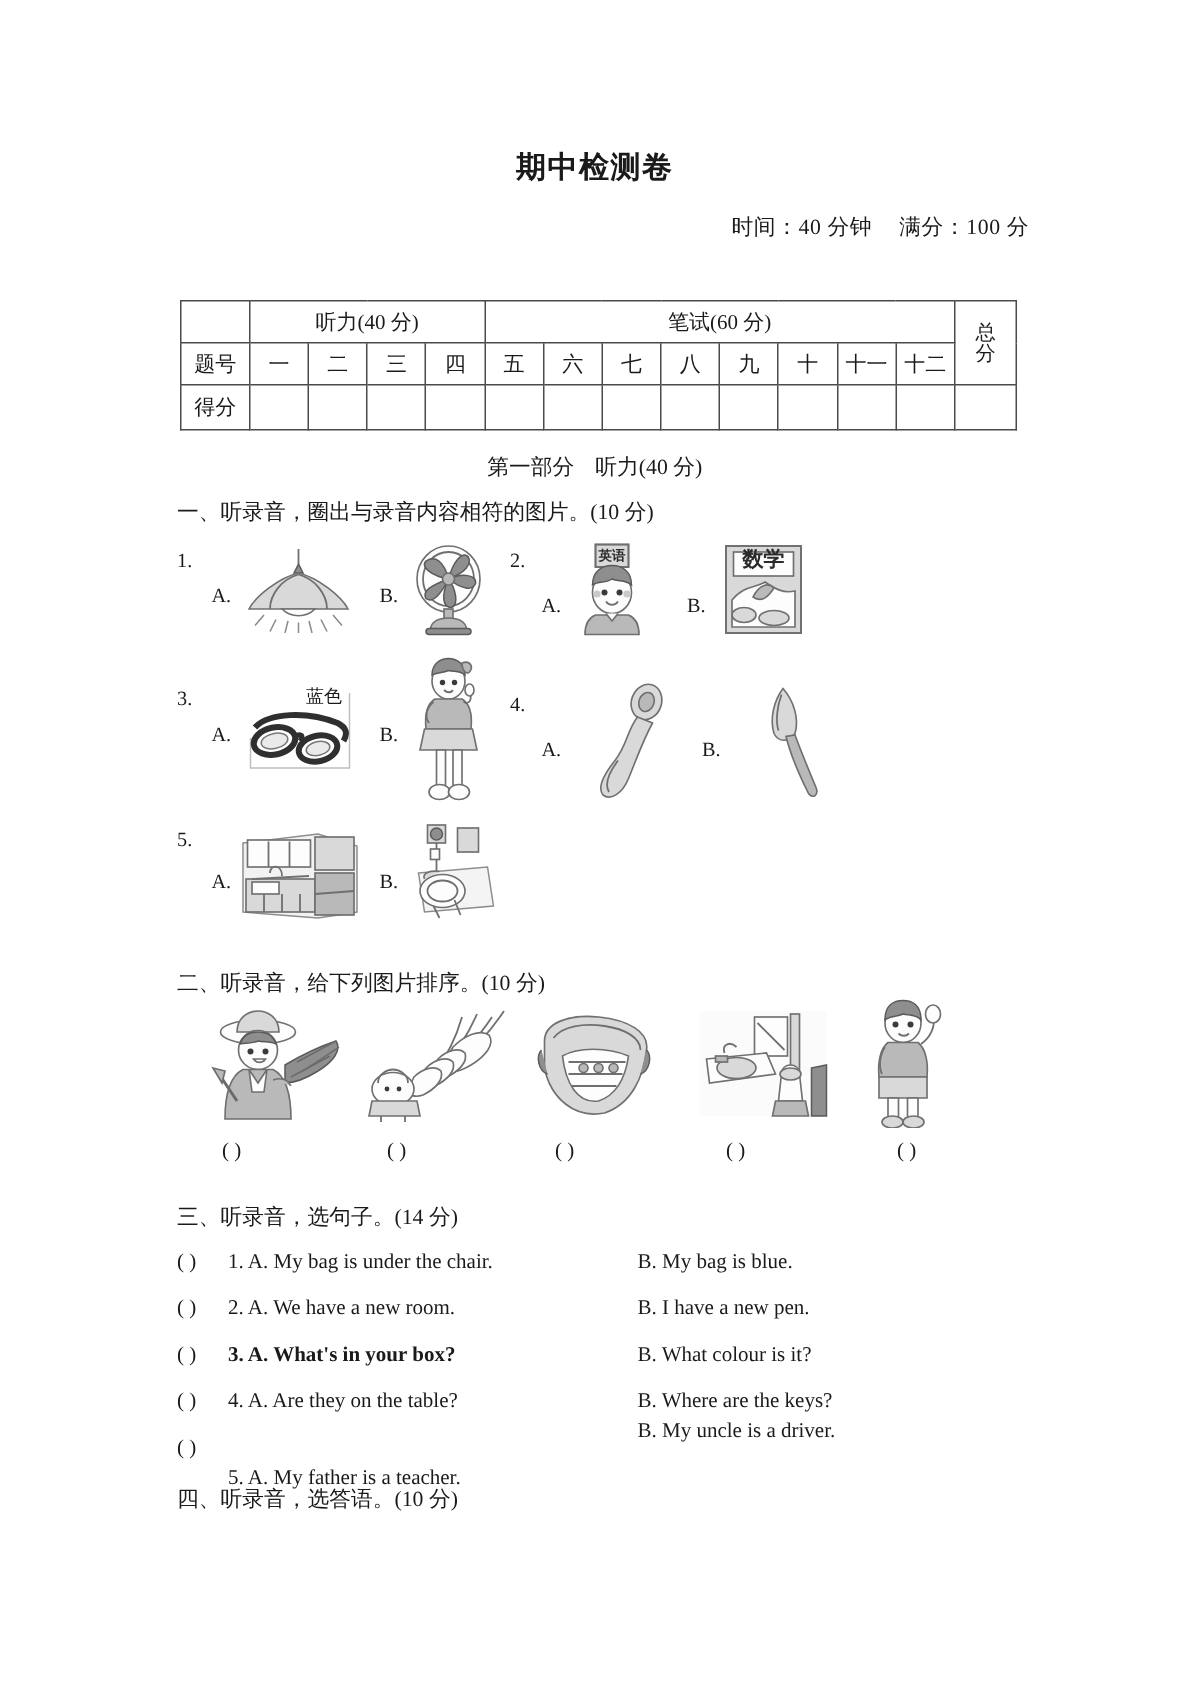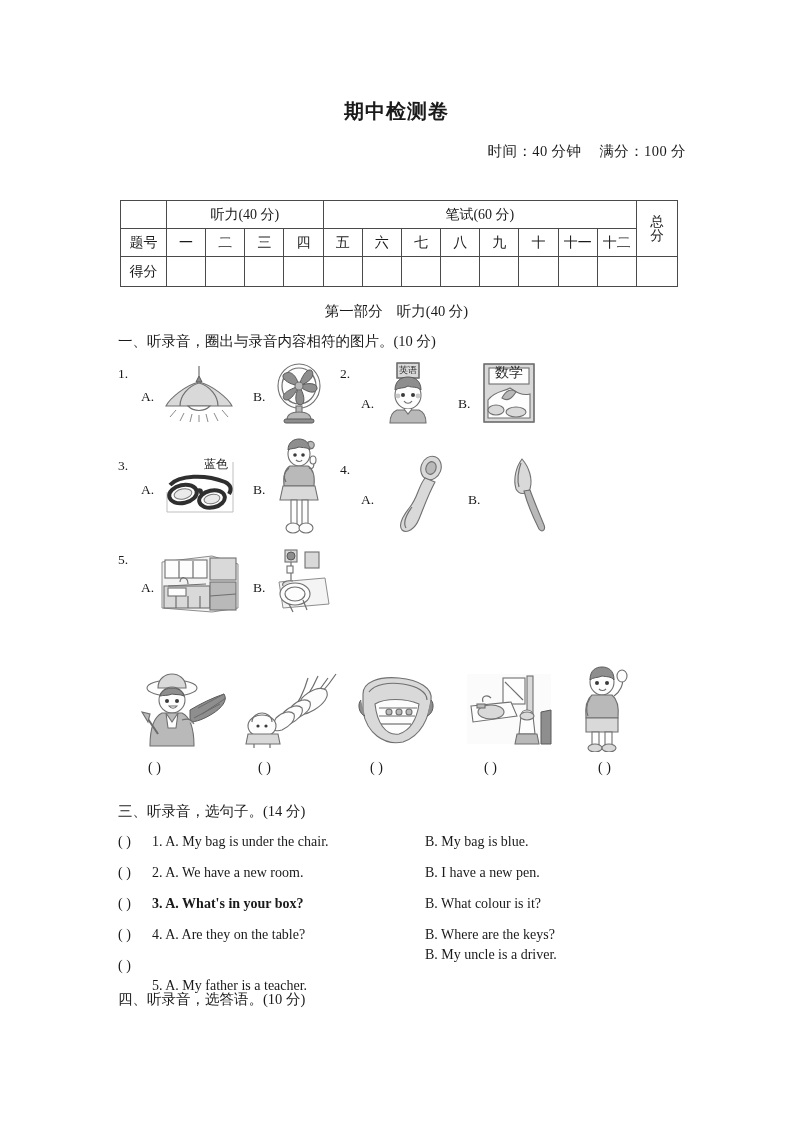--- a/index.html
+++ b/index.html
@@ -121,21 +121,21 @@
   .filldark { fill: #8e8e8e; stroke: #5a5a5a; stroke-width: 1; }
   .fillwhite { fill: #fdfdfd; stroke: #707070; stroke-width: 1.1; }
   .cnlabel {
     position: absolute;
     font-size: 12px;
     font-family: "DejaVu Sans", "Liberation Sans", sans-serif;
   }
   .booktext {
     position: absolute;
     font-family: "DejaVu Sans", "Liberation Sans", sans-serif;
-    font-weight: normal;
+    font-weight: bold;
     color: #2b2b2b;
     text-align: center;
   }
 </style>
 </head>
 <body>
 
 <div class="page">
 
   <div class="doc-title">期中检测卷</div>
@@ -353,20 +353,21 @@
       <rect x="14" y="18" width="6" height="7" class="fillwhite"></rect>
       <path d="M6 34 L52 30 L56 56 L10 60 Z" fill="#f4f4f4" stroke="#8d8d8d" stroke-width="1"></path>
       <ellipse cx="22" cy="46" rx="15" ry="11" class="fillwhite"></ellipse>
       <ellipse cx="22" cy="46" rx="10" ry="7" class="ink"></ellipse>
       <path d="M10 38 C8 34 14 32 20 33" class="filllight"></path>
       <path d="M16 56 L20 64" class="ink"></path>
       <path d="M30 52 L34 62" class="ink"></path>
     </svg>
   </div>
 
+  <div class="sec-head" style="top:646px;">二、听录音，给下列图片排序。(10 分)</div>
 
   <div class="q2-pic" style="left:136px; top:672px; width:98px; height:78px;">
     <svg width="98" height="78" viewBox="0 0 98 78">
       <ellipse cx="36" cy="16" rx="25" ry="8" class="fillwhite"></ellipse>
       <path d="M22 16 C22 6 30 2 36 2 C42 2 50 6 50 16 Z" class="filllight"></path>
       <ellipse cx="36" cy="28" rx="13" ry="13" class="fillwhite"></ellipse>
       <path d="M24 24 C26 18 31 16 36 16 C41 16 46 18 48 24 C44 22 40 23 36 22 C32 24 27 23 24 24 Z" class="filldark"></path>
       <circle cx="31" cy="29" r="2" fill="#3a3a3a"></circle>
       <circle cx="41" cy="29" r="2" fill="#3a3a3a"></circle>
       <path d="M33 34 C35 37 39 37 41 34 Z" class="fillwhite"></path>

